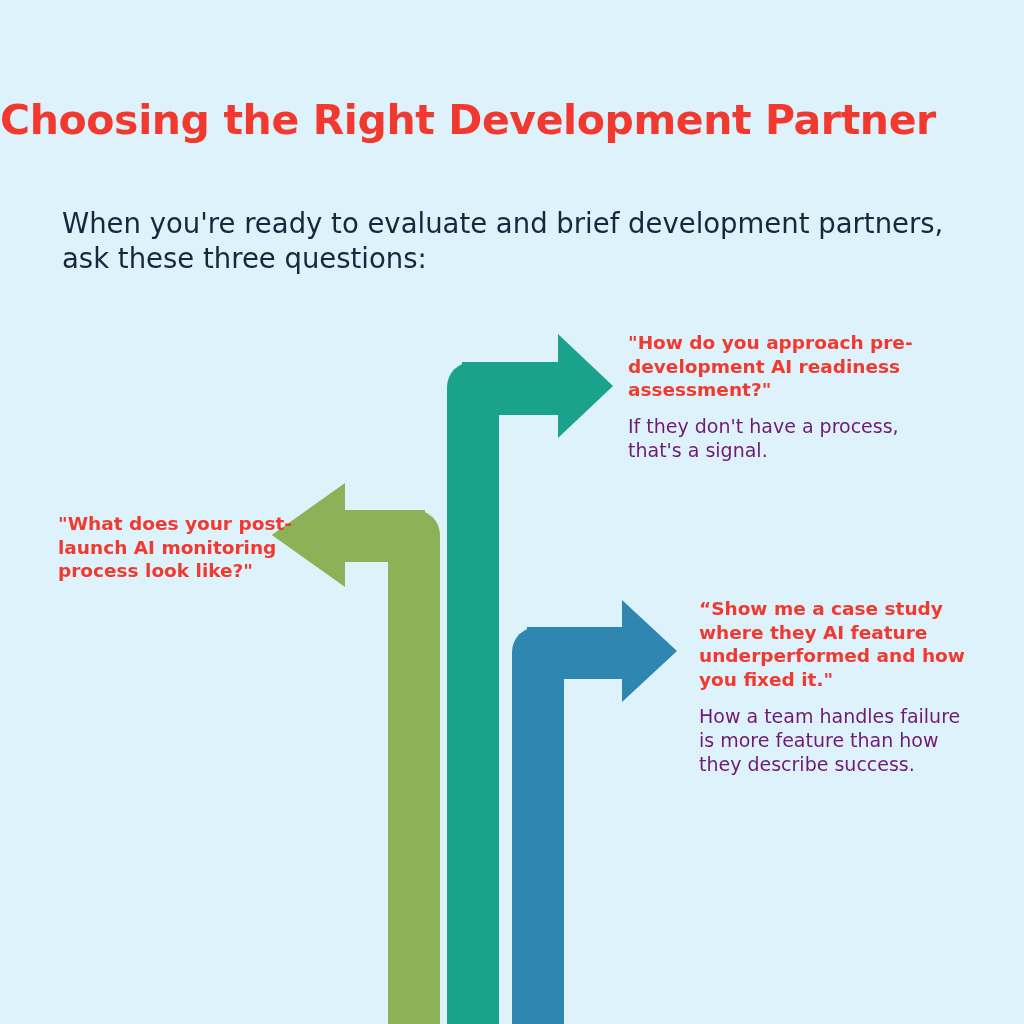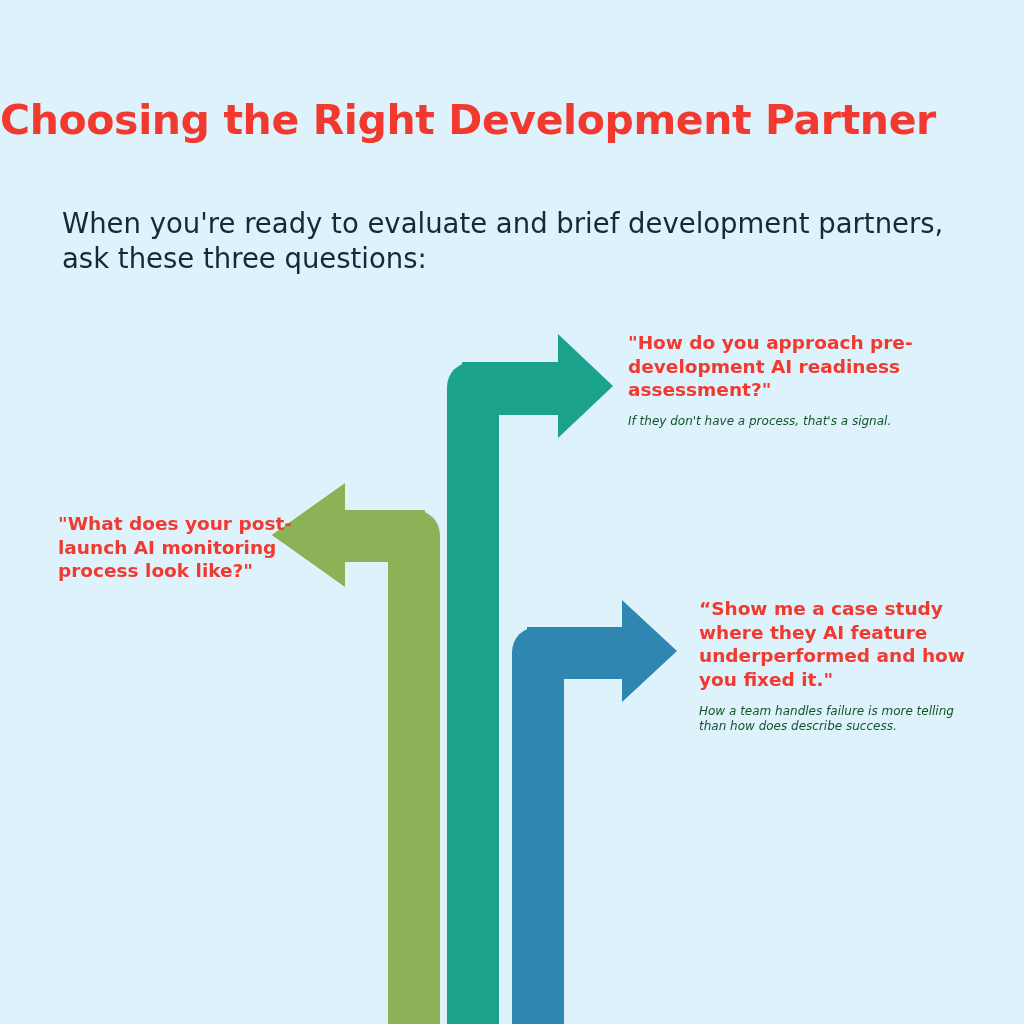--- a/index.html
+++ b/index.html
@@ -63,26 +63,25 @@
     position: absolute;
   }
   .callout .q {
     font-size: 18.5px;
     font-weight: bold;
     color: #f2392f;
     line-height: 1.28;
     margin: 0;
   }
   .callout .a {
-    font-size: 12px;
+    font-size: 19px;
     font-weight: 400;
-    color: #14532d;
+    color: #701a75;
     line-height: 1.28;
     margin: 12px 0 0 0;
-    font-style: italic;
   }
 
   #callout-teal  { left: 628px; top: 331px;  width: 320px; }
   #callout-green { left: 58px;  top: 512px;  width: 240px; text-align: left; }
   #callout-blue  { left: 699px; top: 597px;  width: 268px; }
 </style>
 </head>
 <body>
 
 <div id="canvas">
@@ -150,16 +149,16 @@
     <p class="q">"How do you approach pre-development AI readiness assessment?"</p>
     <p class="a"> If they don't have a process, that's a signal.</p>
   </div>
 
   <div class="callout" id="callout-green">
     <p class="q">"What does your post-launch AI monitoring process look like?"</p>
   </div>
 
   <div class="callout" id="callout-blue">
     <p class="q">“Show me a case study where they AI feature underperformed and how you fixed it."</p>
-    <p class="a">How a team handles failure is more telling than how does describe success.</p>
+    <p class="a">How a team handles failure is more feature than how they describe success.</p>
   </div>
 
 </div>
 
 </body></html>

